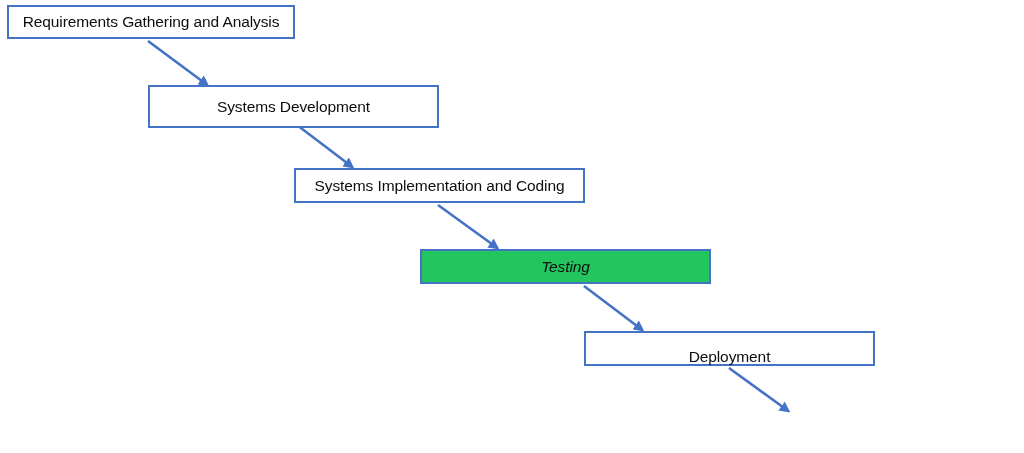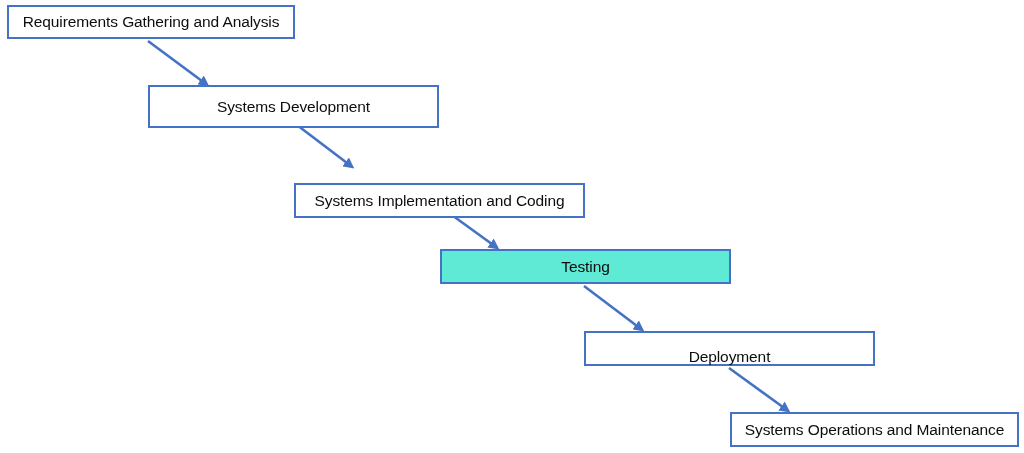--- a/index.html
+++ b/index.html
@@ -67,29 +67,26 @@
   </svg>
 
   <div class="stage-box" style="left: 7px; top: 5px; width: 288px; height: 34px; border-color: rgb(68, 114, 196); background: rgb(255, 255, 255);">
     <span class="stage-label" style="color: rgb(13, 13, 13);">Requirements Gathering and Analysis</span>
   </div>
 
   <div class="stage-box" style="left: 148px; top: 85px; width: 291px; height: 43px; border-color: rgb(68, 114, 196); background: rgb(255, 255, 255);">
     <span class="stage-label" style="color: rgb(13, 13, 13);">Systems Development</span>
   </div>
 
-  <div class="stage-box" style="left: 294px; top: 183px; width: 291px; height: 35px; border-color: rgb(68, 114, 196); background: rgb(255, 255, 255);">
+  <div class="stage-box" style="left: 294px; top: 168px; width: 291px; height: 35px; border-color: rgb(68, 114, 196); background: rgb(255, 255, 255);">
     <span class="stage-label" style="color: rgb(13, 13, 13);">Systems Implementation and Coding</span>
   </div>
 
-  <div class="stage-box" style="left: 440px; top: 249px; width: 291px; height: 35px; border-color: rgb(68, 114, 196); background: #5eead4;">
+  <div class="stage-box" style="left: 420px; top: 249px; width: 291px; height: 35px; border-color: rgb(68, 114, 196); background: #22c55e; font-style: italic;">
     <span class="stage-label" style="color: rgb(13, 13, 13);">Testing</span>
   </div>
 
   <div class="stage-box" style="left: 584px; top: 331px; width: 291px; height: 35px; border-color: rgb(68, 114, 196); background: rgb(255, 255, 255);">
     <span class="stage-label" style="color: rgb(13, 13, 13); margin-top: 16px;">Deployment</span>
   </div>
 
-  <div class="stage-box" style="left: 730px; top: 412px; width: 289px; height: 35px; border-color: rgb(68, 114, 196); background: rgb(255, 255, 255);">
-    <span class="stage-label" style="color: rgb(13, 13, 13);">Systems Operations and Maintenance</span>
-  </div>
 
 </div>
 
 </body></html>

